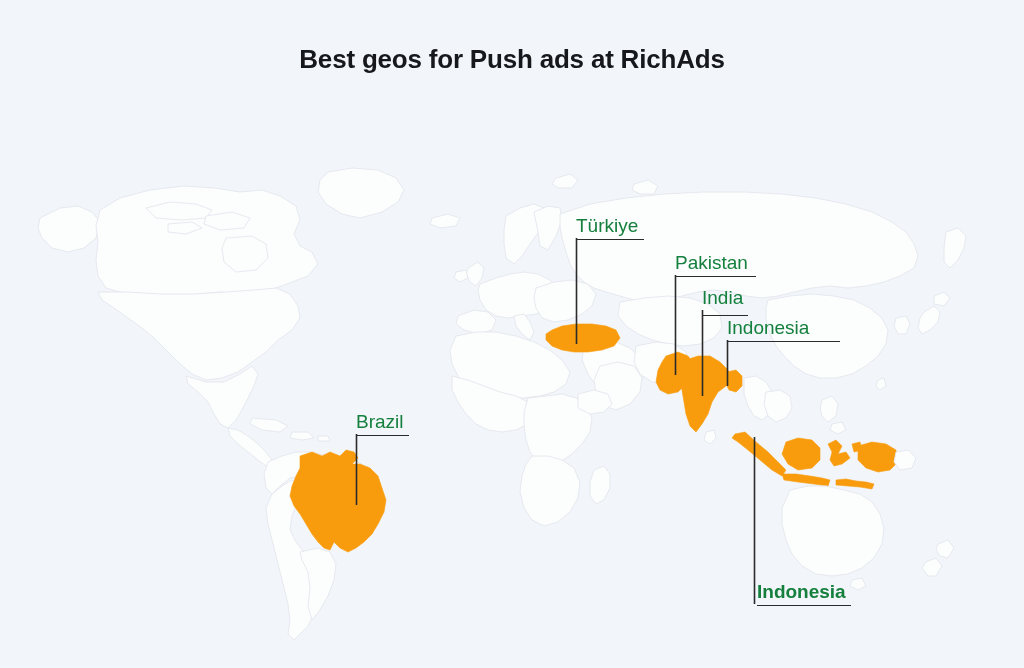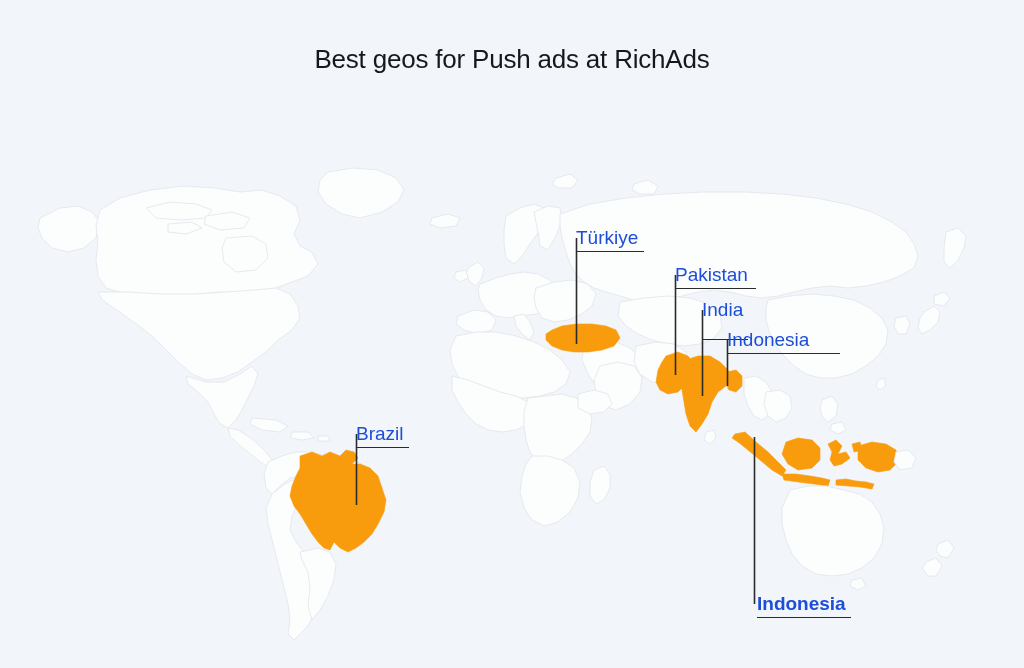--- a/index.html
+++ b/index.html
@@ -15,21 +15,21 @@
     overflow: hidden;
     font-family: "Liberation Sans", "DejaVu Sans", sans-serif;
   }
   #title {
     position: absolute;
     left: 0;
     top: 44px;
     width: 1024px;
     text-align: center;
     font-size: 26px;
-    font-weight: normal;
+    font-weight: bold;
     letter-spacing: -0.2px;
     color: #16181C;
     white-space: nowrap;
   }
   #map-svg {
     position: absolute;
     left: 0;
     top: 0;
     width: 1024px;
     height: 668px;
@@ -47,25 +47,24 @@
   }
   .leader {
     stroke: #2B2B2B;
     stroke-width: 1.6;
     fill: none;
   }
   .callout-label {
     position: absolute;
     font-size: 19px;
     font-weight: normal;
-    color: #1d4ed8;
+    color: #15803d;
     white-space: nowrap;
     line-height: 1;
     letter-spacing: 0px;
-    margin-top: 12px;
   }
 </style>
 </head>
 <body>
 
 <div id="page">
 
   <div id="title">Best geos for Push ads at RichAds</div>
 
   <svg id="map-svg" viewBox="0 0 1024 668">
@@ -192,21 +191,21 @@
   </svg>
 
   <div class="callout-label" style="left:576px; top:216px; border-bottom:1.6px solid #2B2B2B; padding-bottom:4px; width:68px;">
     <span>Türkiye</span>
   </div>
 
   <div class="callout-label" style="left:675px; top:253px; border-bottom:1.6px solid #2B2B2B; padding-bottom:4px; width:81px;">
     <span>Pakistan</span>
   </div>
 
-  <div class="callout-label" style="left:702px; top:288px; border-bottom:1.6px solid #2B2B2B; padding-bottom:20px; width:46px;">
+  <div class="callout-label" style="left:702px; top:288px; border-bottom:1.6px solid #2B2B2B; padding-bottom:8px; width:46px;">
     <span>India</span>
   </div>
 
   <div class="callout-label" style="left:727px; top:318px; border-bottom:1.6px solid #2B2B2B; padding-bottom:4px; width:113px;">
     <span>Indonesia</span>
   </div>
 
   <div class="callout-label" style="left:356px; top:412px; border-bottom:1.6px solid #2B2B2B; padding-bottom:4px; width:53px;">
     <span>Brazil</span>
   </div>

